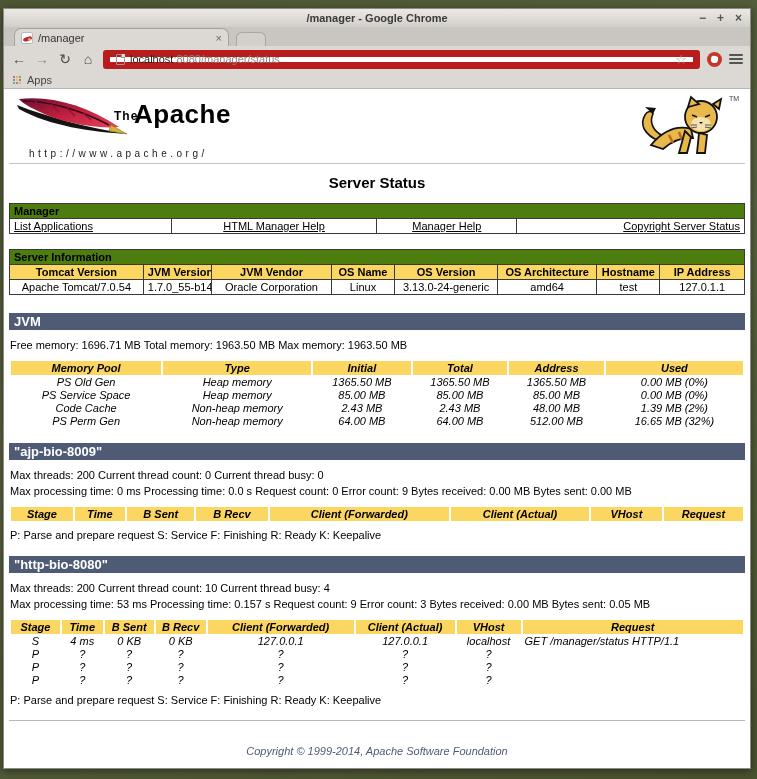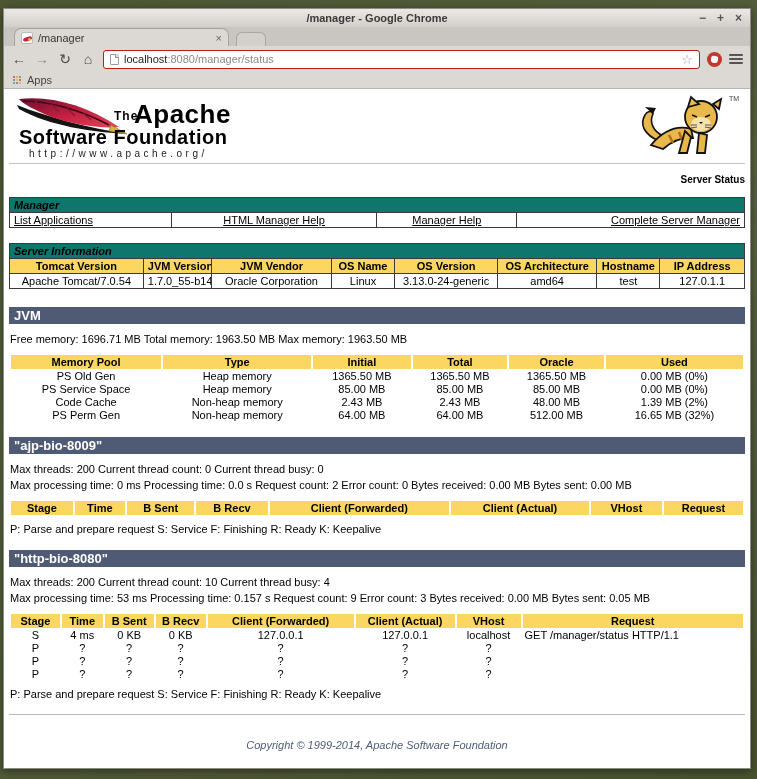--- a/index.html
+++ b/index.html
@@ -34,21 +34,21 @@
   }
   .favicon{ width:12px; height:12px; background:#fff; border:1px solid #bbb; border-radius:2px; flex:0 0 auto; position:relative; overflow:hidden;}
   .favicon i{ position:absolute; left:1px; top:4px; width:9px; height:4px; background:#c0273f; border-radius:60% 40% 40% 60%; transform:rotate(-18deg); }
   .favicon b{ position:absolute; right:1px; bottom:2px; width:3px; height:3px; background:#e6b23c; border-radius:50%; }
   .tab-title{ flex:1; white-space:nowrap; overflow:hidden; }
   .tab-close{ font-size:11px; color:#666; cursor:pointer; }
   .toolbar{ height:26px; background:#dcd8d3; display:flex; align-items:center; padding:0 7px; gap:7px; flex:0 0 auto;}
   .nav-ico{ font-size:14px; color:#4a4a4a; width:16px; text-align:center; cursor:pointer; line-height:1;}
   .nav-ico.fwd{ color:#8a8a8a; }
   .omnibox{
-    flex:1; height:19px; background:#fff; border:1px solid #b91c1c; border-radius:3px;
+    flex:1; height:19px; background:#fff; border:7px solid #b91c1c; border-radius:3px;
     display:flex; align-items:center; padding:0 6px; gap:5px; font-size:11px;
   }
   .page-ico{ width:9px; height:11px; border:1px solid #9a9a9a; border-radius:1px; position:relative; flex:0 0 auto;}
   .page-ico::after{ content:""; position:absolute; right:-1px; top:-1px; width:3px; height:3px; background:#dcd8d3; border-left:1px solid #9a9a9a; border-bottom:1px solid #9a9a9a;}
   .url{ flex:1; white-space:nowrap; overflow:hidden;}
   .url .host{ color:#222; }
   .url .rest{ color:#8a8a8a; }
   .star{ color:#9a9a9a; font-size:13px; cursor:pointer;}
   .ext-ico{ width:15px; height:15px; border-radius:50%; background:#c0392b; position:relative; cursor:pointer; flex:0 0 auto;}
   .ext-ico::after{ content:""; position:absolute; left:4px; top:4px; width:7px; height:7px; background:#fff; border-radius:2px 2px 3px 3px; transform:rotate(8deg);}
@@ -65,36 +65,36 @@
   .logo-row{ display:flex; justify-content:space-between; align-items:flex-start; padding:2px 2px 0 2px; height:66px;}
   .asf-logo{ position:relative; width:250px; height:64px;}
   .asf-feather{ position:absolute; left:2px; top:0;}
   .asf-the{ position:absolute; left:103px; top:14px; font-size:12px; font-weight:bold; letter-spacing:1px;}
   .asf-apache{ position:absolute; left:123px; top:4px; font-size:26px; font-weight:bold; letter-spacing:0.5px;}
   .asf-sf{ position:absolute; left:8px; top:31px; font-size:20px; font-weight:bold; letter-spacing:0.5px;}
   .asf-url{ position:absolute; left:18px; top:53px; font-size:10px; letter-spacing:3.5px; color:#222;}
   .tomcat-logo{ position:relative; width:110px; height:64px; margin-right:4px;}
   .tomcat-tm{ position:absolute; right:0; top:0; font-size:7px; color:#444;}
   hr.sep{ border:none; border-top:1px solid #c4c4c4; margin:4px 0 0 0;}
-  .page-title{ text-align:right; font-size:10px; font-weight:bold; margin:10px 0 12px 0;}
+  .page-title{ text-align:center; font-size:15px; font-weight:bold; margin:10px 0 12px 0;}
   
   table{ width:100%; border-collapse:collapse; table-layout:fixed;}
   table.bordered{ border:1px solid #1a1a1a; margin-bottom:15px;}
   table.bordered td, table.bordered th{ border:1px solid #3a3a3a; padding:1px 4px; font-size:11px; overflow:hidden; white-space:nowrap;}
-  .title-cell{ background:#0f766e; font-weight:bold; font-style:italic; font-size:12px; text-align:left !important;margin-left:16px;}
+  .title-cell{ background:#4d7c0f; font-weight:bold; font-size:12px; text-align:left !important;margin-left:16px;}
   table.bordered th{ background:#fbd660; font-weight:bold; text-align:center;}
   table.bordered td{ text-align:center;}
   td.link-cell a{ color:#000; text-decoration:underline; cursor:pointer;}
   td.link-cell{ text-align:center;}
   td.link-cell.al{ text-align:left;} td.link-cell.ar{ text-align:right;}
   
   .section-bar{ background:#4f5b75; color:#fff; font-weight:bold; font-size:13px; padding:1px 5px; margin-top:15px;}
   .section-bar.first{ margin-top:18px;}
   .summary{ font-size:11px; line-height:1.5; margin:7px 1px 6px 1px; color:#000;}
-  table.status{ border-collapse:separate; border-spacing:2px 1px; margin:4px 0 0 0;}
+  table.status{ border-collapse:separate; border-spacing:2px 1px; margin:4px 0 0 0;font-style:italic;}
   table.status th{ background:#fbd660; font-size:11px; font-weight:bold; padding:1px 2px; white-space:nowrap; overflow:hidden;}
   table.status td{ font-size:11px; text-align:center; padding:0 2px; white-space:nowrap; overflow:hidden;}
   .legend{ font-size:11px; margin:7px 1px 2px 1px;}
   .footer-hr{ border:none; border-top:1px solid #b9b9b9; margin:14px 0 0 0;}
   .copyright{ text-align:center; font-size:11px; font-style:italic; color:#4f5b75; margin-top:24px;}
 </style>
 </head>
 <body>
 
 <div class="window">
@@ -166,21 +166,20 @@
             </linearGradient>
           </defs>
           <path d="M4 10 C 34 22, 72 32, 114 39 C 80 37, 36 31, 6 14 Z" fill="#141414"></path>
           <path d="M6 4 C 36 0, 74 10, 106 32 C 86 34, 58 29, 36 21 C 22 15, 10 9, 6 4 Z" fill="url(#fg)"></path>
           <path d="M10 6 C 34 6, 66 14, 96 30" stroke="#3a0718" stroke-width="1.6" fill="none"></path>
           <path d="M22 6 L30 14 M38 9 L46 17 M54 13 L62 21 M70 18 L78 25" stroke="#8d1435" stroke-width="1.2"></path>
           <path d="M98 30 L114 39 L96 36 Z" fill="#d9b23e" stroke="#8a6b1d" stroke-width="0.6"></path>
         </svg>
         <span class="asf-the">The</span>
         <span class="asf-apache">Apache</span>
-        <span class="asf-sf">Software Foundation</span>
         <span class="asf-url">http://www.apache.org/</span>
       </div>
       <div class="tomcat-logo">
         <svg width="100" height="62" viewBox="0 0 100 62">
           <path d="M30 46 C 16 40, 10 30, 16 20 C 18 16, 23 15, 24 19 C 20 27, 24 36, 34 41 Z" fill="#e8b84b" stroke="#111" stroke-width="1.6"></path>
           <path d="M24 19 L16 12 L27 13 Z" fill="#111"></path>
           <path d="M62 34 C 48 30, 34 36, 22 50 L 34 54 C 44 45, 54 42, 64 43 Z" fill="#e8b84b" stroke="#111" stroke-width="1.8"></path>
           <path d="M40 40 L44 48 M50 37 L53 45" stroke="#b06b1e" stroke-width="2.4"></path>
           <path d="M56 36 L50 58 L58 58 L62 42 Z" fill="#e8b84b" stroke="#111" stroke-width="1.8"></path>
           <path d="M70 38 L68 58 L76 58 L78 40 Z" fill="#e8b84b" stroke="#111" stroke-width="1.8"></path>
@@ -208,21 +207,21 @@
           <col style="width:31%">
         </colgroup>
       <tbody>
           <tr>
         <td class="title-cell" colspan="4">Manager</td>
       </tr>
       <tr>
         <td class="link-cell al"><a>List Applications</a></td>
         <td class="link-cell"><a>HTML Manager Help</a></td>
         <td class="link-cell"><a>Manager Help</a></td>
-        <td class="link-cell ar"><a>Complete Server Manager</a></td>
+        <td class="link-cell ar"><a>Copyright Server Status</a></td>
       </tr>
     </tbody>
       </table>
 
     <table class="bordered">
       <colgroup>
           <col style="width:18.2%">
           <col style="width:9.3%">
           <col style="width:16.3%">
           <col style="width:8.6%">
@@ -270,21 +269,21 @@
           <col style="width:13.1%">
           <col style="width:13.1%">
           <col style="width:19%">
         </colgroup>
       <thead>
           <tr>
             <th>Memory Pool</th>
             <th>Type</th>
             <th>Initial</th>
             <th>Total</th>
-            <th>Oracle</th>
+            <th>Address</th>
             <th>Used</th>
           </tr>
         </thead>
       <tbody>
           <tr>
             <td>PS Old Gen</td>
             <td>Heap memory</td>
             <td>1365.50 MB</td>
             <td>1365.50 MB</td>
             <td>1365.50 MB</td>
@@ -313,21 +312,21 @@
             <td>64.00 MB</td>
             <td>512.00 MB</td>
             <td>16.65 MB (32%)</td>
           </tr>
         </tbody>
     </table>
 
     <div class="section-bar">"ajp-bio-8009"</div>
     <div class="summary">
       <span>Max threads: 200 Current thread count: 0 Current thread busy: 0</span><br>
-      <span>Max processing time: 0 ms Processing time: 0.0 s Request count: 2 Error count: 0 Bytes received: 0.00 MB Bytes sent: 0.00 MB</span>
+      <span>Max processing time: 0 ms Processing time: 0.0 s Request count: 0 Error count: 9 Bytes received: 0.00 MB Bytes sent: 0.00 MB</span>
     </div>
     <table class="status">
       <colgroup>
           <col style="width:8.6%">
           <col style="width:7%">
           <col style="width:9.4%">
           <col style="width:9.9%">
           <col style="width:25%">
           <col style="width:19.2%">
           <col style="width:9.9%">

